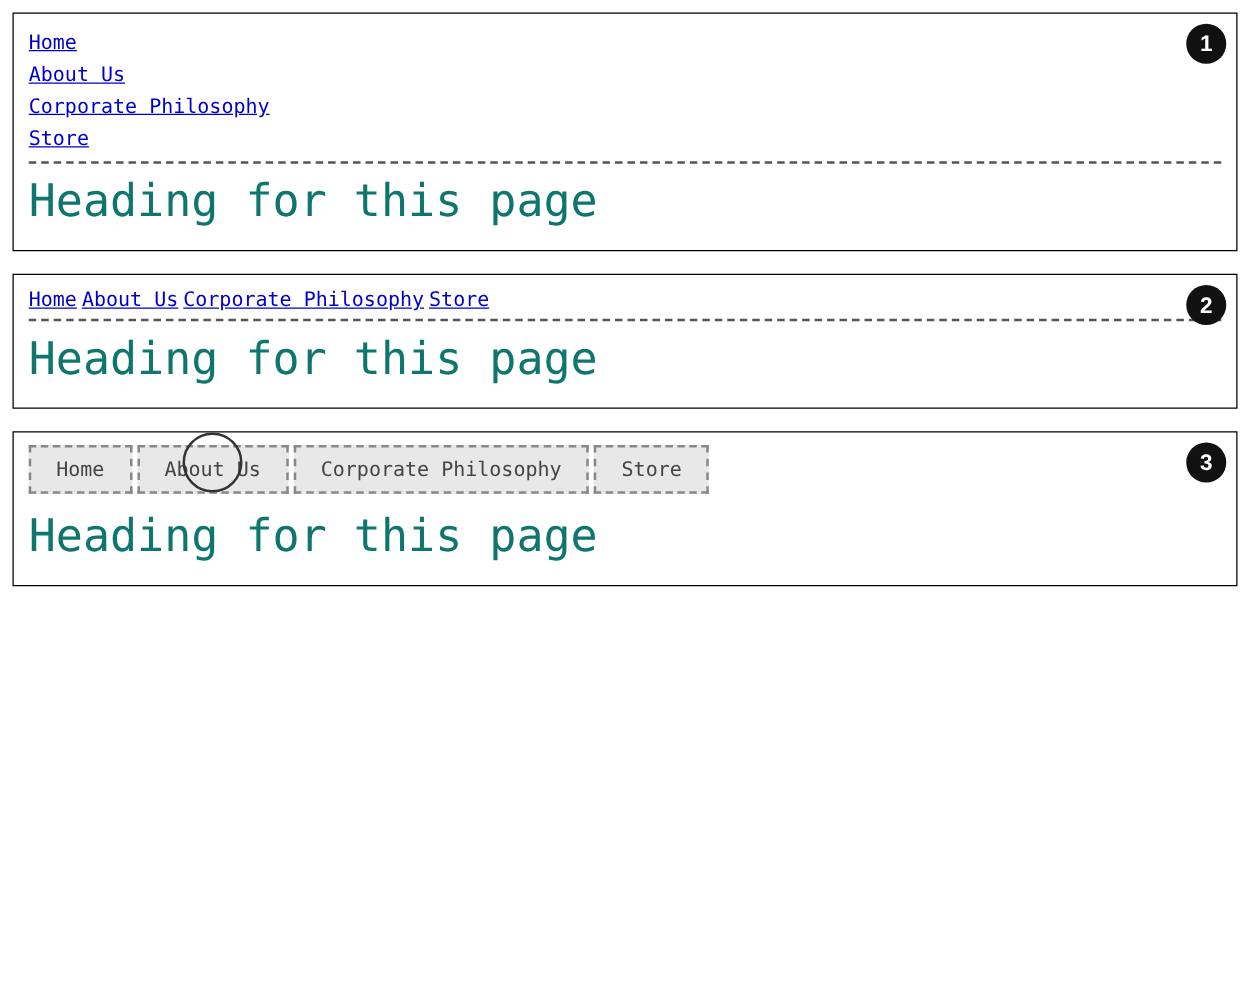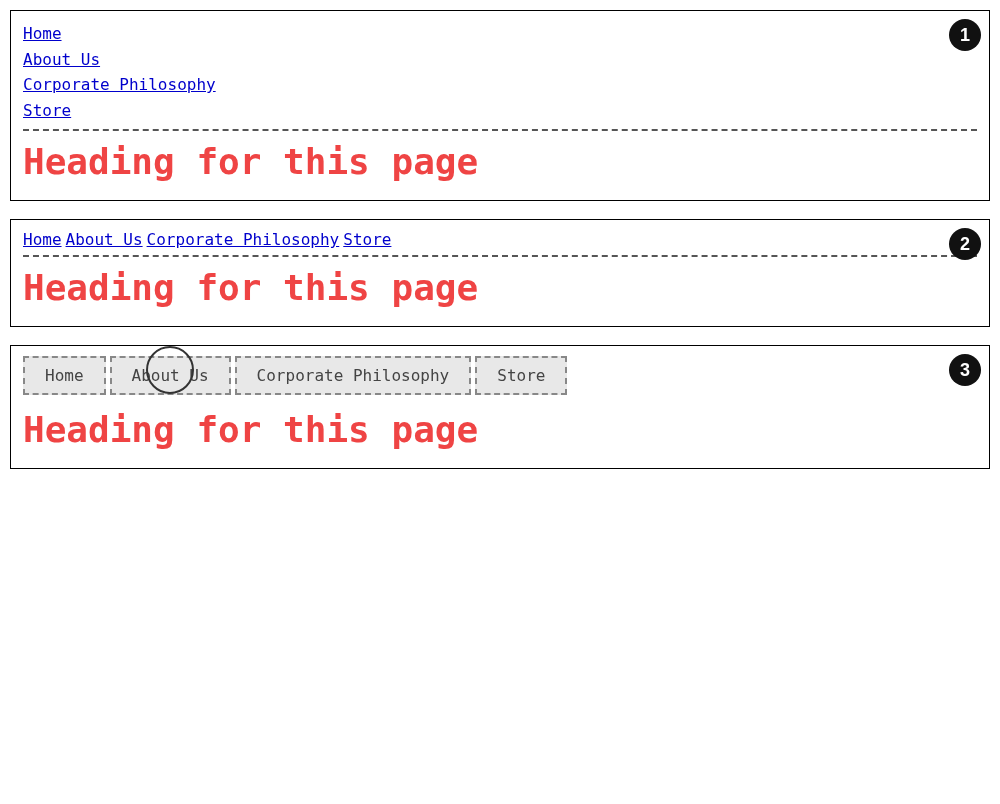--- a/index.html
+++ b/index.html
@@ -57,23 +57,23 @@
     }
 
     .dashed-divider {
       border: none;
       border-top: 2px dashed #555;
       margin: 6px 0 10px 0;
     }
 
     .page-heading {
       font-size: 36px;
-      font-weight: 700;
+      font-weight: 400;
       font-family: monospace;
-      color: #ef4444;
+      color: #0f766e;
     }
 
     
     .nav-horizontal {
       display: flex;
       flex-direction: row;
       gap: 4px;
       margin-bottom: 4px;
       flex-wrap: nowrap;
     }

